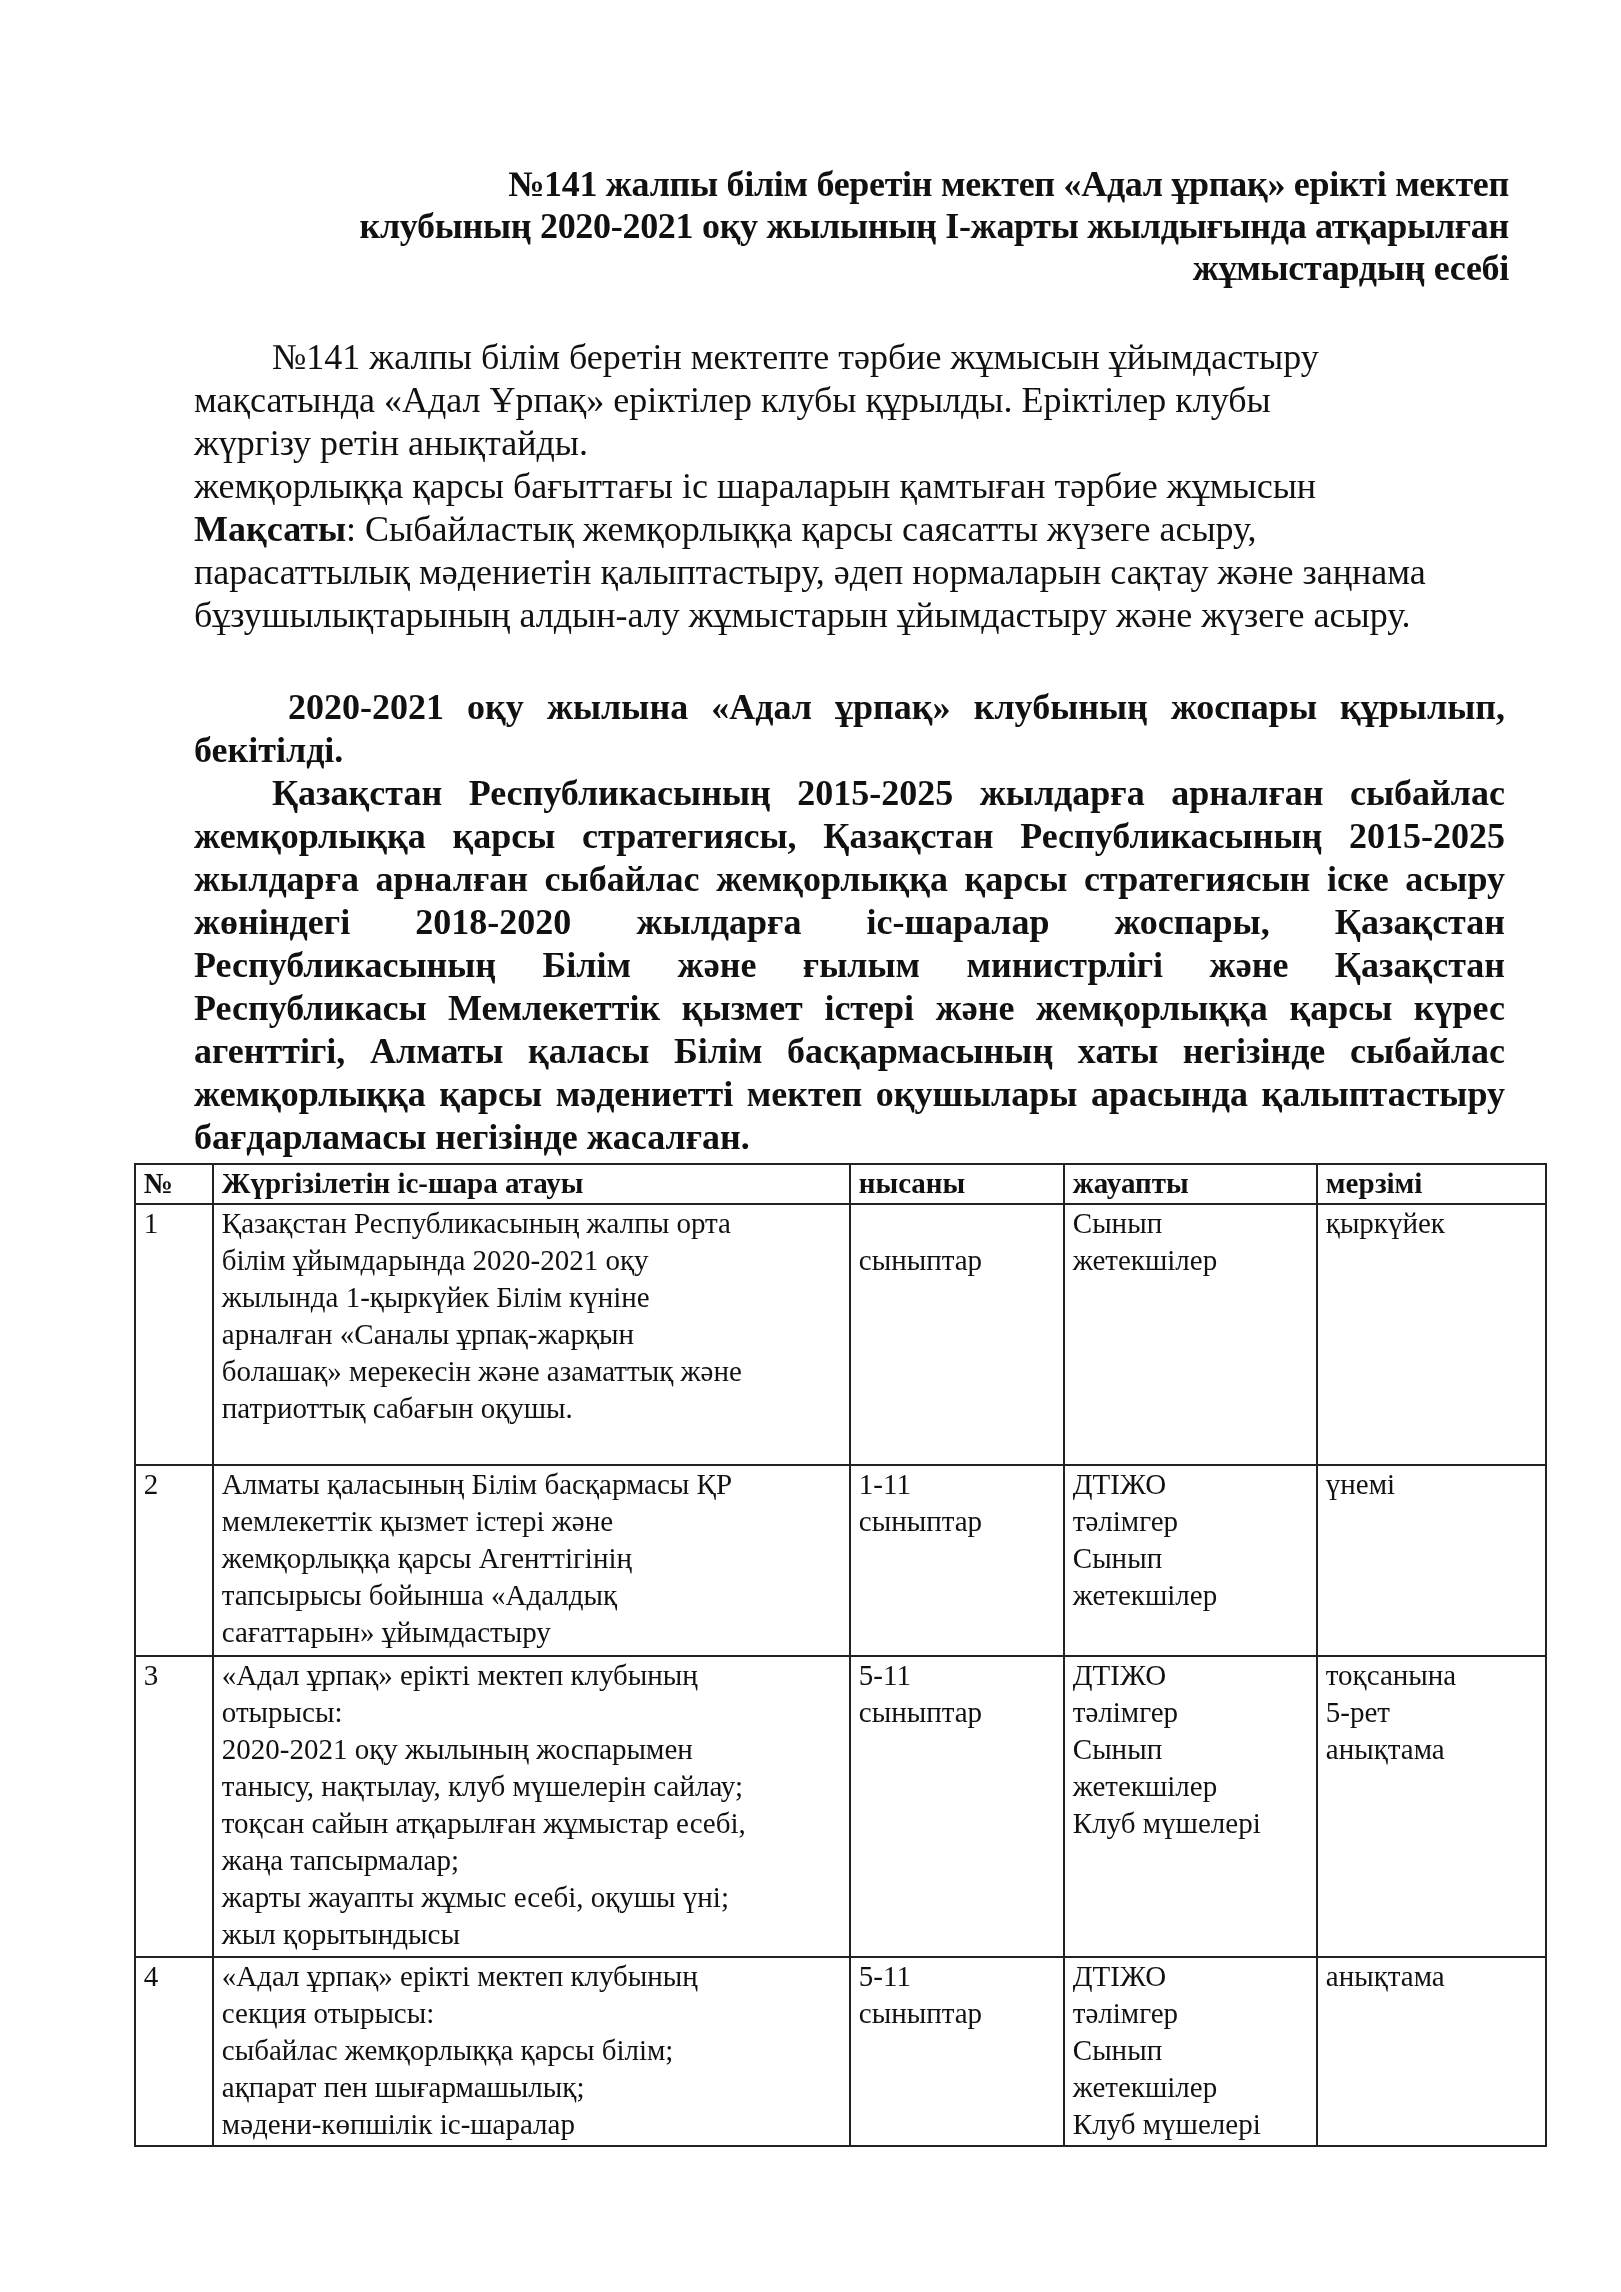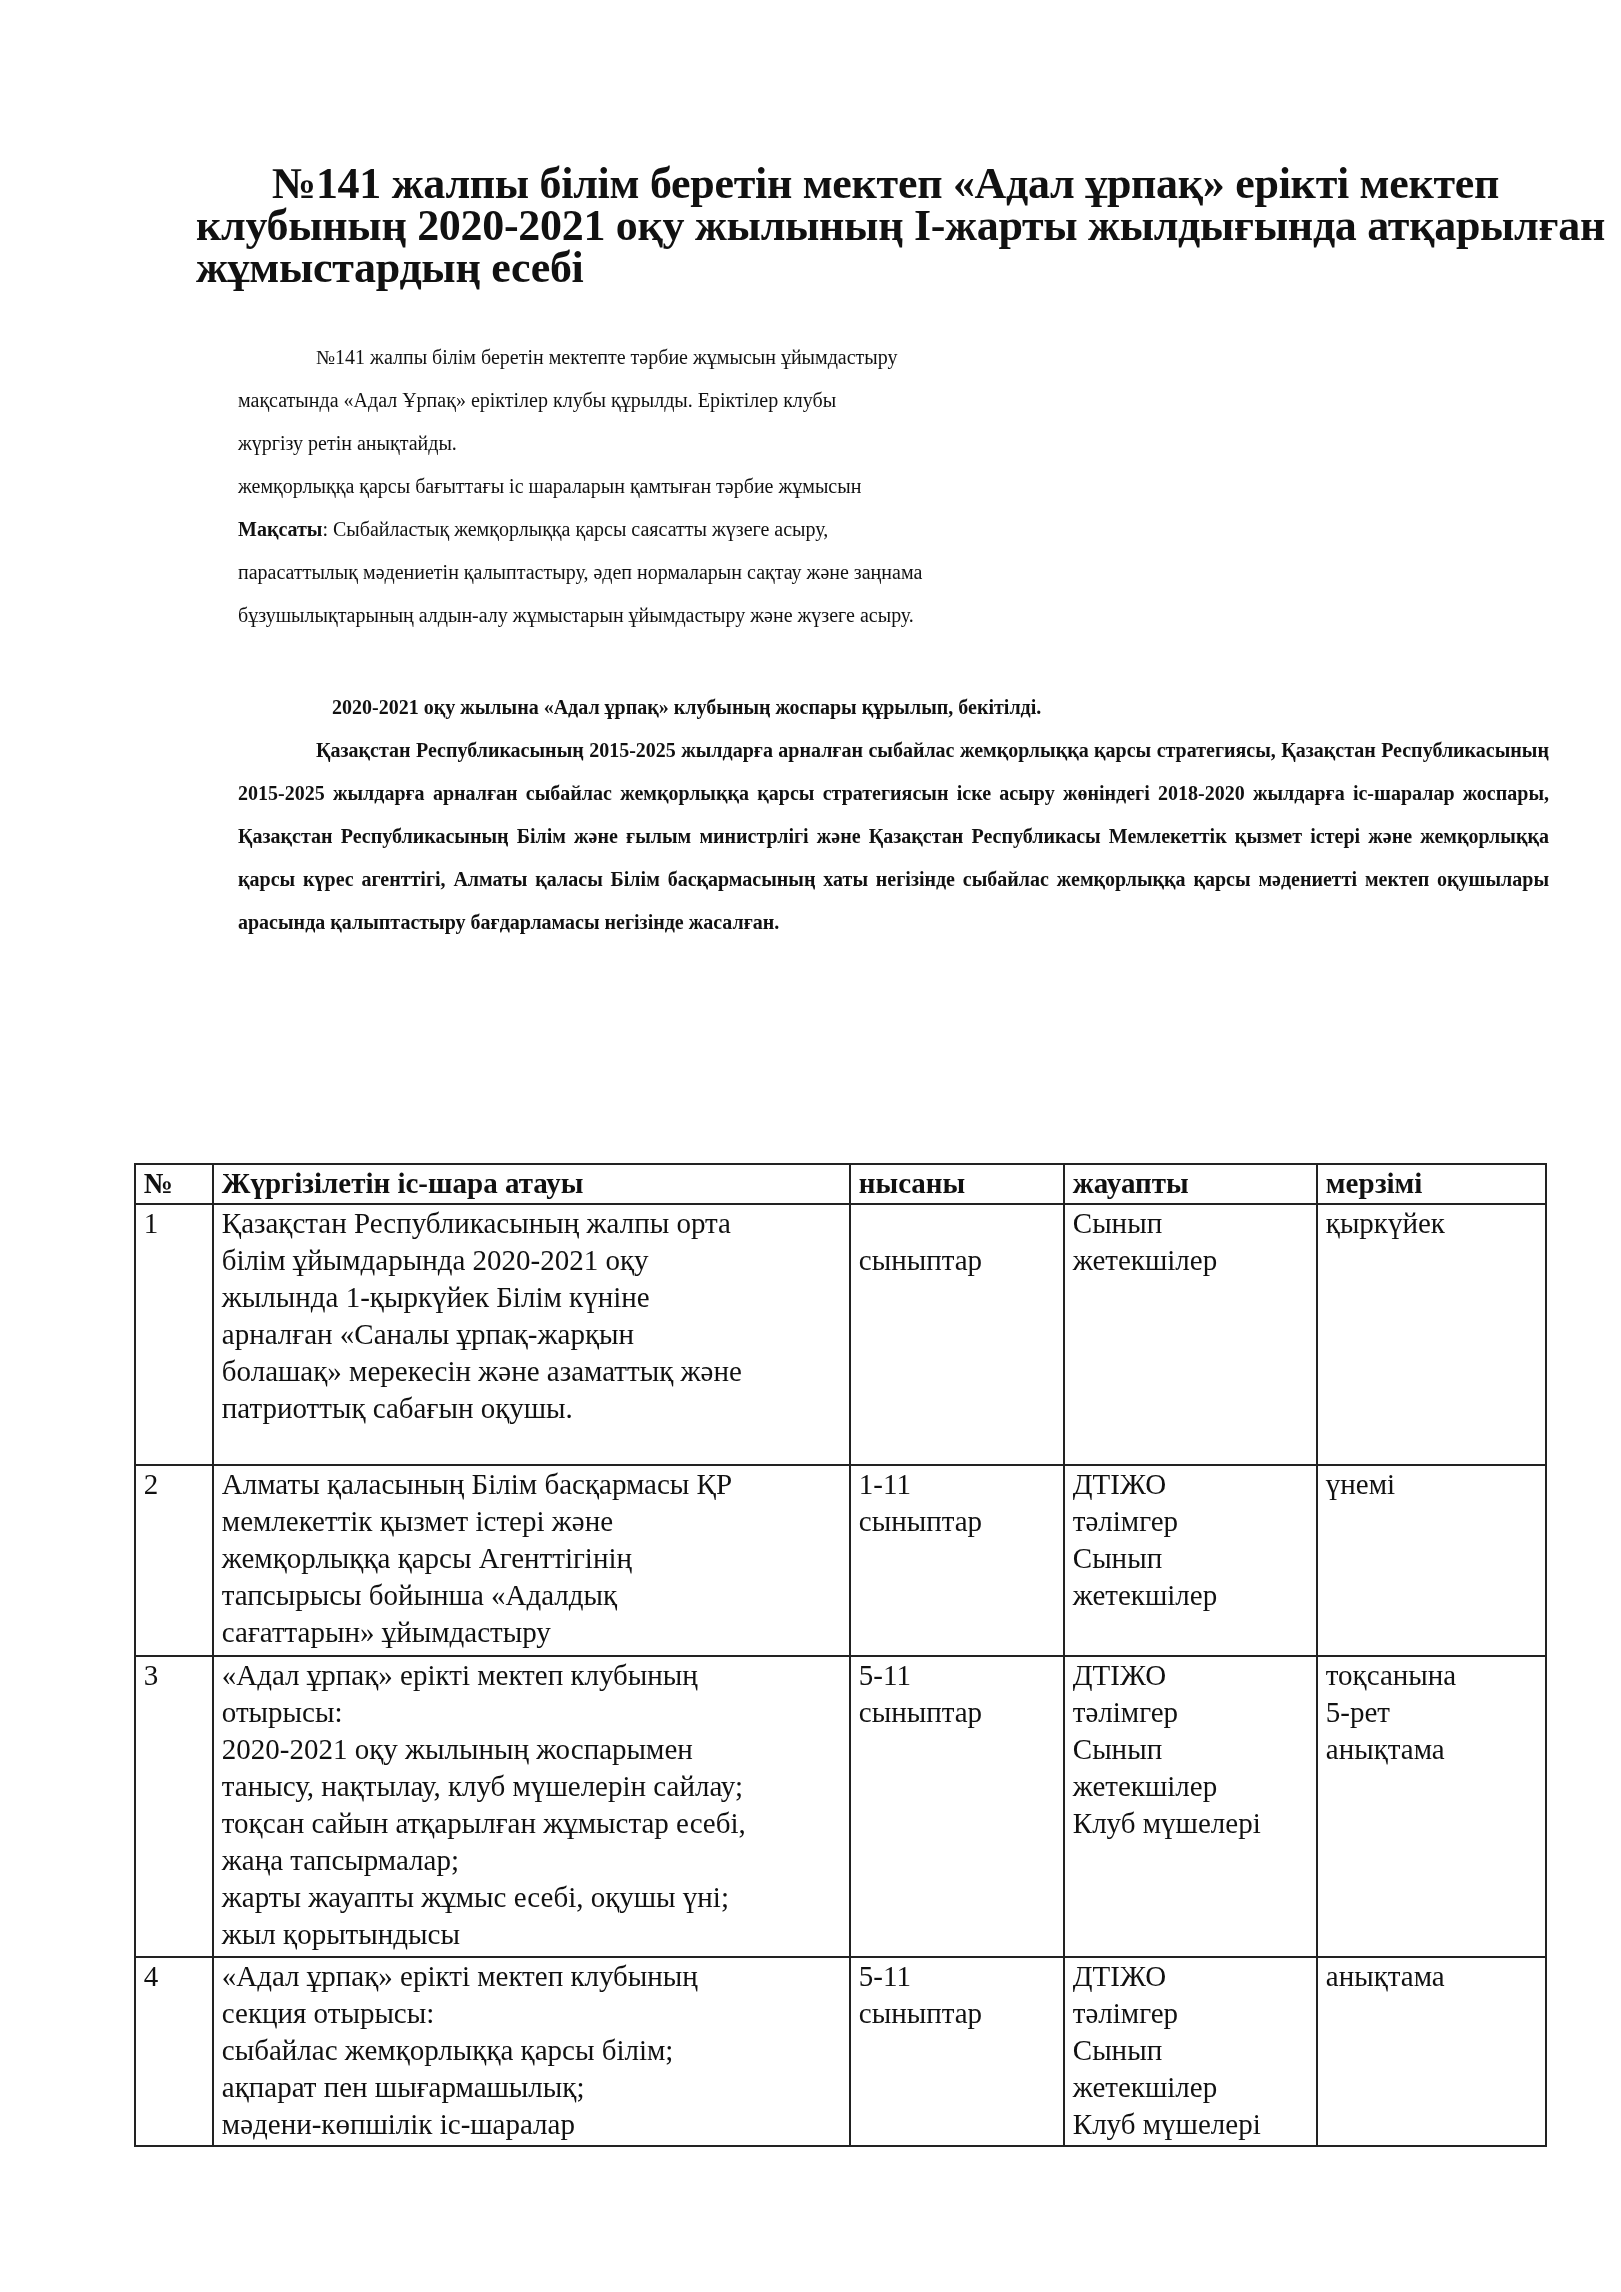--- a/index.html
+++ b/index.html
@@ -4,29 +4,29 @@
 <style>
   html, body { margin: 0; padding: 0; background: #ffffff; }
   body {
     width: 1621px; height: 2293px; position: relative; overflow: hidden;
     font-family: "Liberation Serif", "DejaVu Serif", serif; color: #111111;
   }
   .page { position: absolute; left: 0; top: 0; width: 1621px; height: 2293px; }
 
   .title {
     position: absolute; left: 196px; width: 1313px; top: 163px;
-    font-weight: bold; font-size: 44px; line-height: 42px; text-align: left;
+    font-weight: bold; font-size: 36px; line-height: 42px; text-align: right;
     letter-spacing: -0.3px;
   }
   .title .tl { display: block; white-space: nowrap; }
   .title .tl1 { padding-left: 76px; }
 
   .body-text {
     position: absolute; left: 194px; width: 1311px;
-    font-size: 20px; line-height: 43px; margin-left: 44px;
+    font-size: 36px; line-height: 43px;
   }
   .body-text p { margin: 0; }
   .p1 { top: 336px; }
   .p1 .line { display: block; white-space: nowrap; }
   .p1 .indent { padding-left: 78px; }
   .bold { font-weight: bold; }
 
   .p2 { top: 686px; text-align: justify; font-weight: bold; }
   .p2 p { text-indent: 94px; }
   .p2 p.p3 { text-indent: 78px; }

